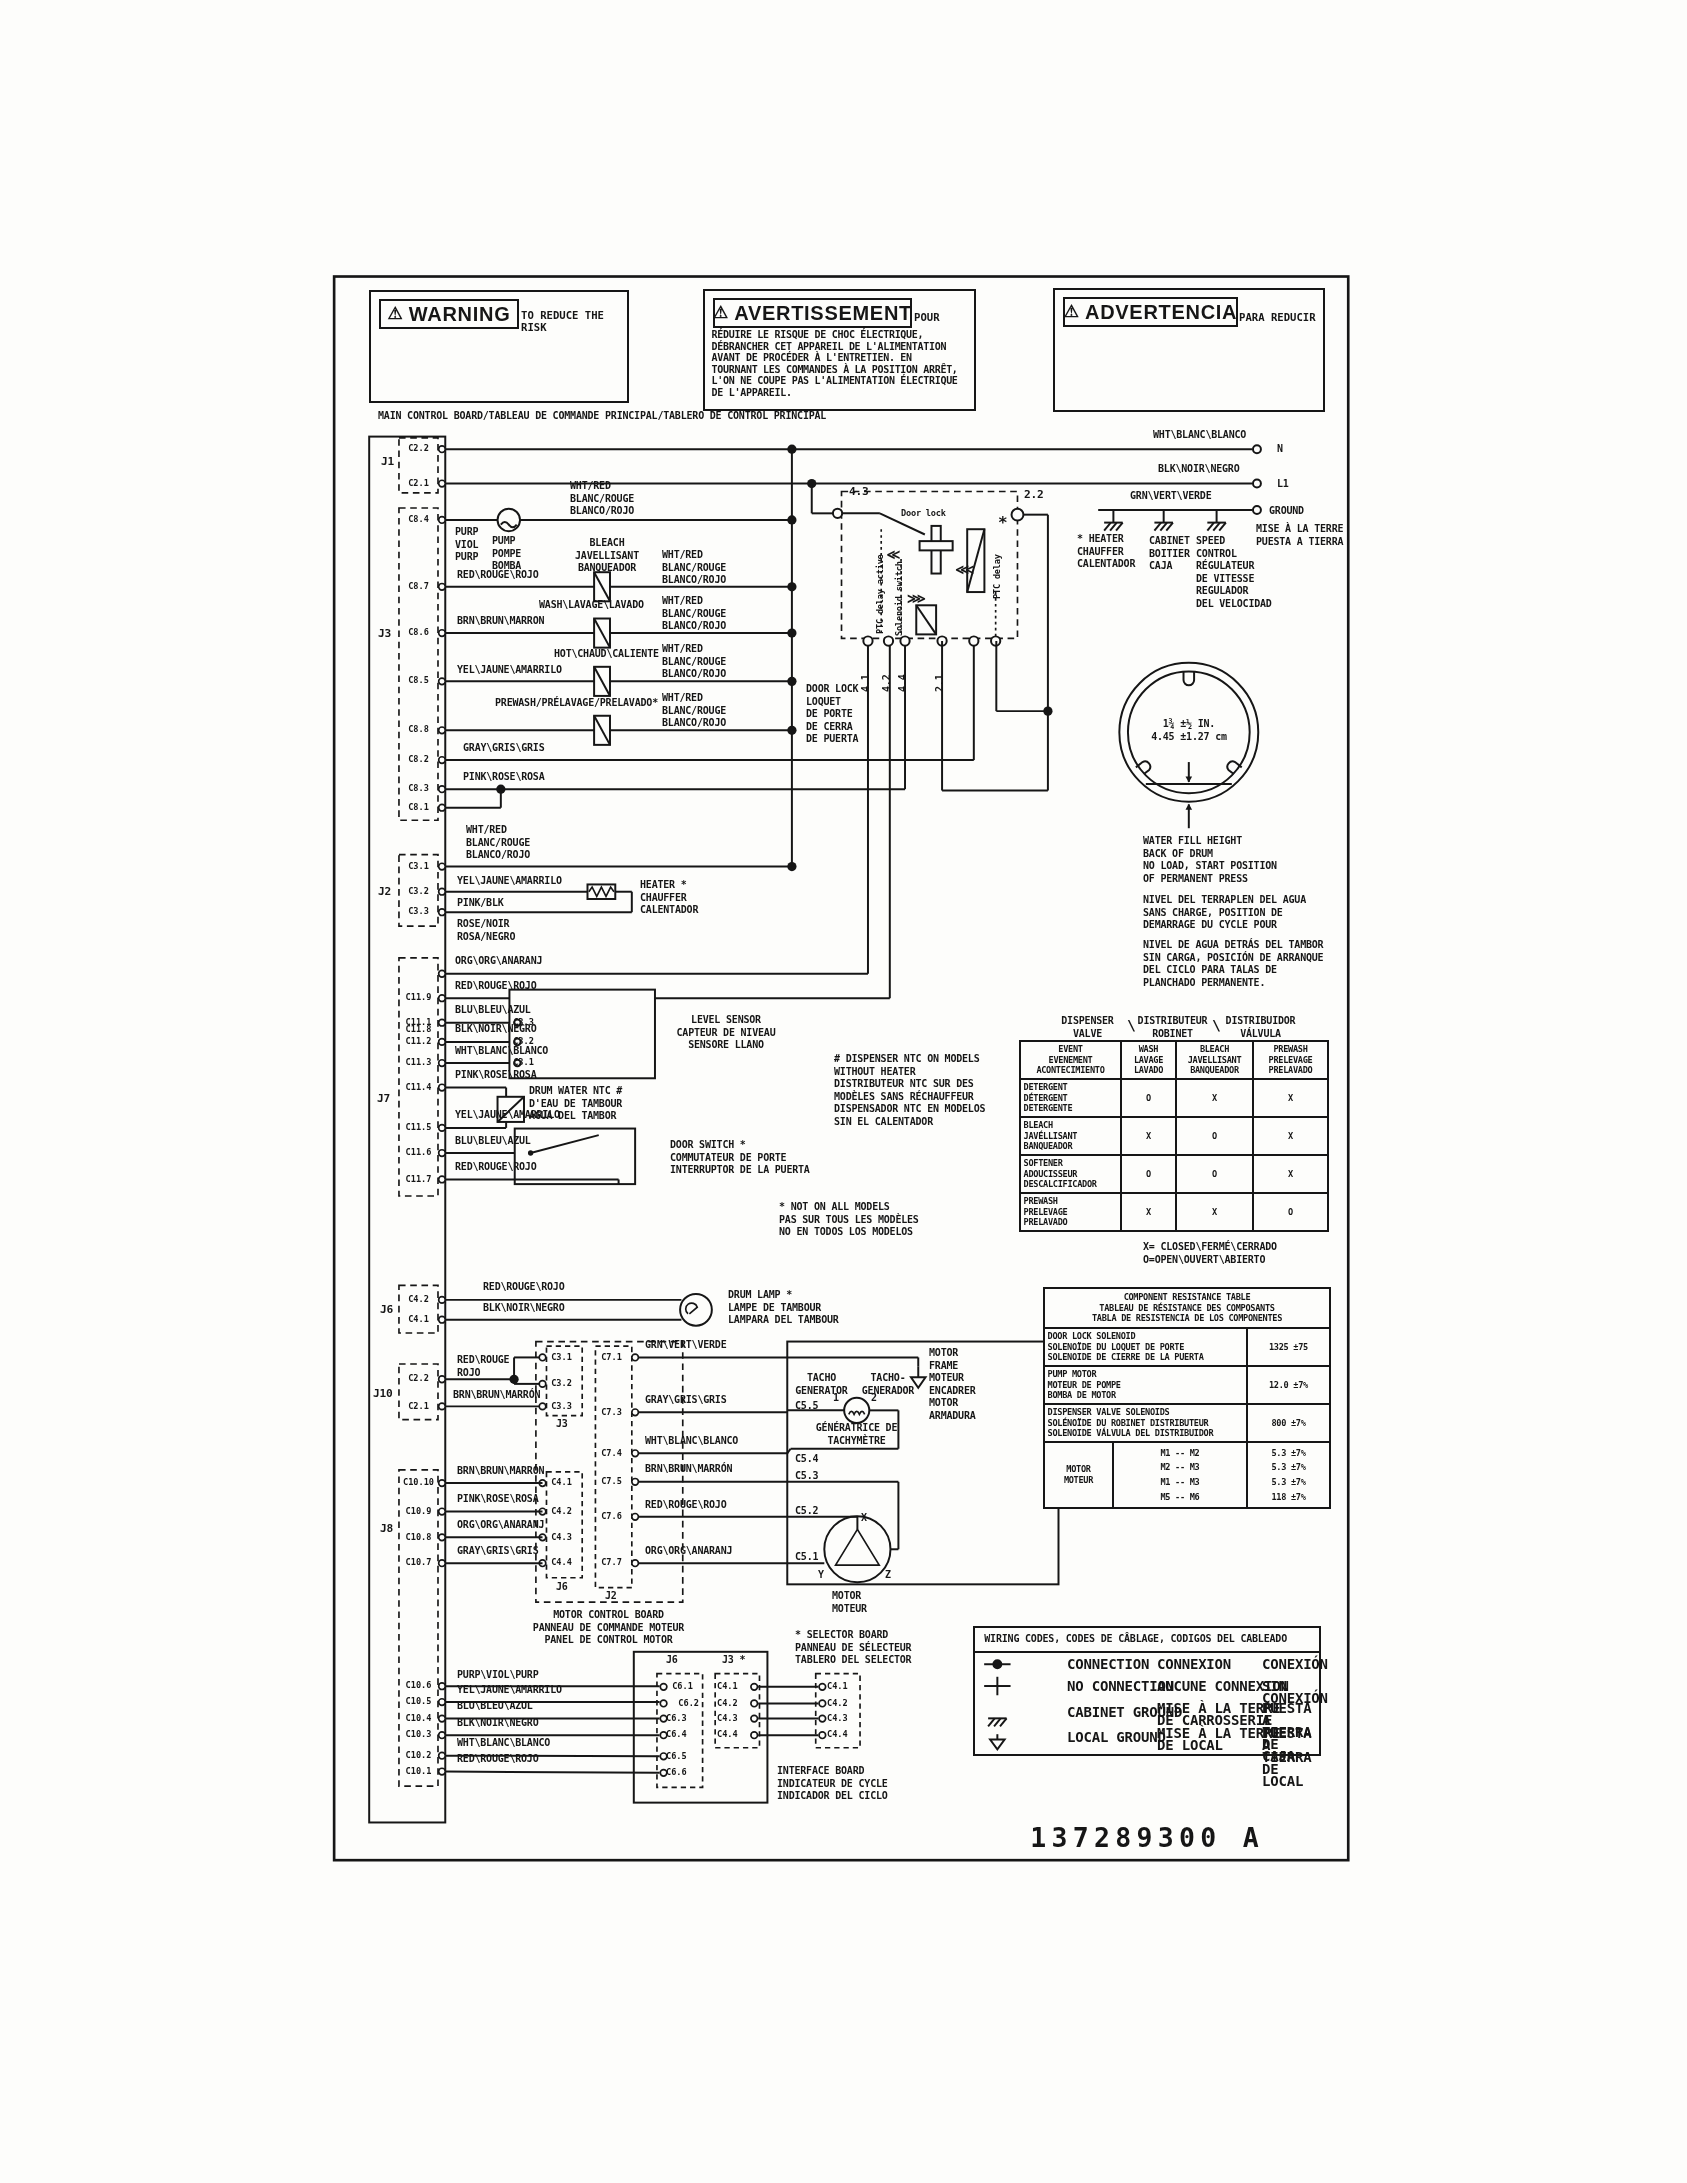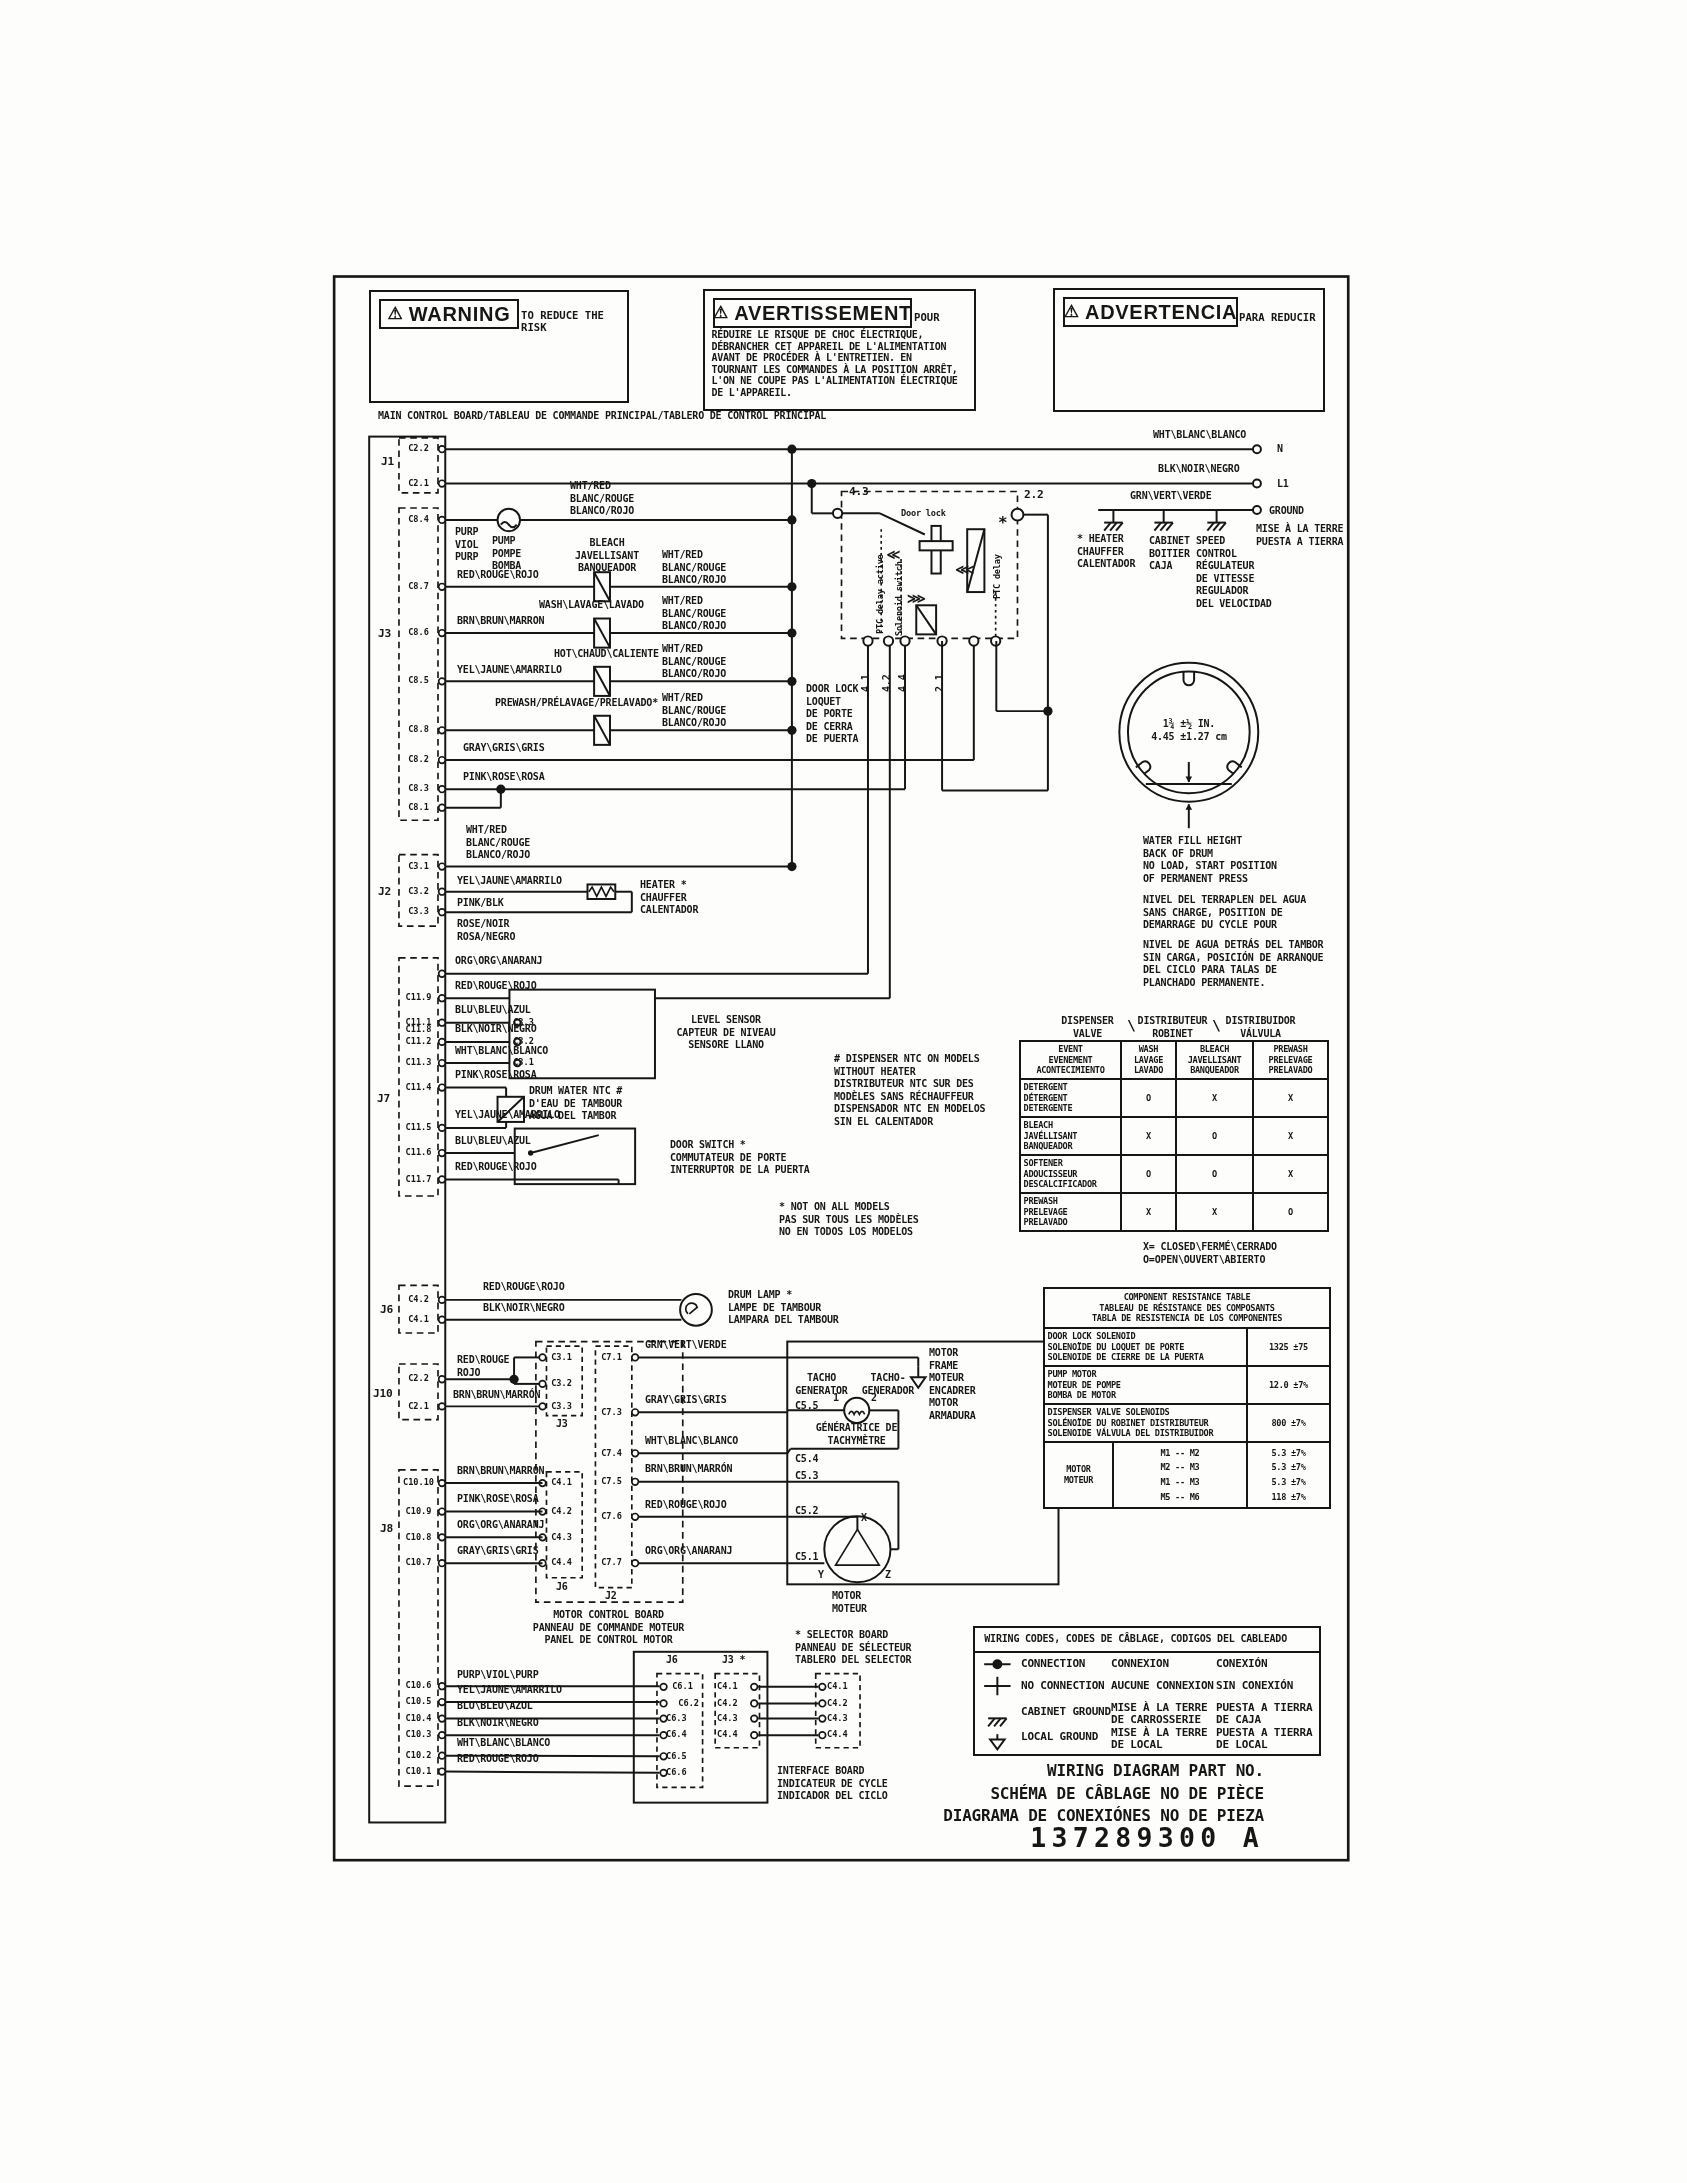--- a/index.html
+++ b/index.html
@@ -2,21 +2,21 @@
 <html style="font-size:10.6px"><head>
 <meta charset="utf-8">
 <style>
   html,body{margin:0;padding:0;background:#e8e8e6;}
   .sheet{position:relative;width:1687px;height:2183px;background:#fdfdfb;overflow:hidden;
          font-family:"DejaVu Sans Mono",monospace;color:#161616;}
   svg{position:absolute;left:0;top:0;}
   .lb{position:absolute;font:700 10px/12.6px "DejaVu Sans Mono",monospace;color:#161616;
       white-space:pre-line;letter-spacing:-0.2px;}
   .s13{font-size:8.6px;line-height:10.6px;}
-  .s14{font-size:11px;line-height:12px;}
+  .s14{font-size:14px;line-height:12px;margin-left:46px;}
   .s17{font-size:11.2px;line-height:14px;}
   .ctr{text-align:center;}
   .vt{transform:rotate(-90deg);transform-origin:0 0;white-space:nowrap;}
   .pin{position:absolute;width:37px;text-align:center;font:700 8.6px/10.6px "DejaVu Sans Mono",monospace;}
   .wbox{position:absolute;border:2.6px solid #161616;background:#fdfdfb;}
   .wtit{position:absolute;border:2px solid #161616;display:flex;align-items:center;justify-content:center;
         gap:5.3px;font:700 20px/20px "Liberation Sans",sans-serif;letter-spacing:0.7px;}
   .wlead{position:absolute;font:700 10.6px/12px "DejaVu Sans Mono",monospace;}
   .wbody{position:absolute;font:700 10px/11.6px "DejaVu Sans Mono",monospace;white-space:pre-line;letter-spacing:-0.3px;}
   .warnicon{font-size:17px;line-height:17px;}
@@ -778,19 +778,16 @@
 INDICATEUR DE CYCLE
 INDICADOR DEL CICLO</div>
 
 <div class="lb" style="left:457px;top:1669px">PURP\VIOL\PURP</div>
 <div class="lb" style="left:457px;top:1684px">YEL\JAUNE\AMARRILO</div>
 <div class="lb" style="left:457px;top:1700px">BLU\BLEU\AZUL</div>
 <div class="lb" style="left:457px;top:1717px">BLK\NOIR\NEGRO</div>
 <div class="lb" style="left:457px;top:1737px">WHT\BLANC\BLANCO</div>
 <div class="lb" style="left:457px;top:1753px">RED\ROUGE\ROJO</div>
 
-<div class="lb big" style="left:728px;top:1760px;width:536px;text-align:right">WIRING DIAGRAM PART NO.
-SCHÉMA DE CÂBLAGE NO DE PIÈCE
-DIAGRAMA DE CONEXIÓNES NO DE PIEZA</div>
 <div class="lb num" style="left:728px;top:1823px;width:536px;text-align:right">137289300 A</div>
 
 </div>
 
 
 </body></html>

